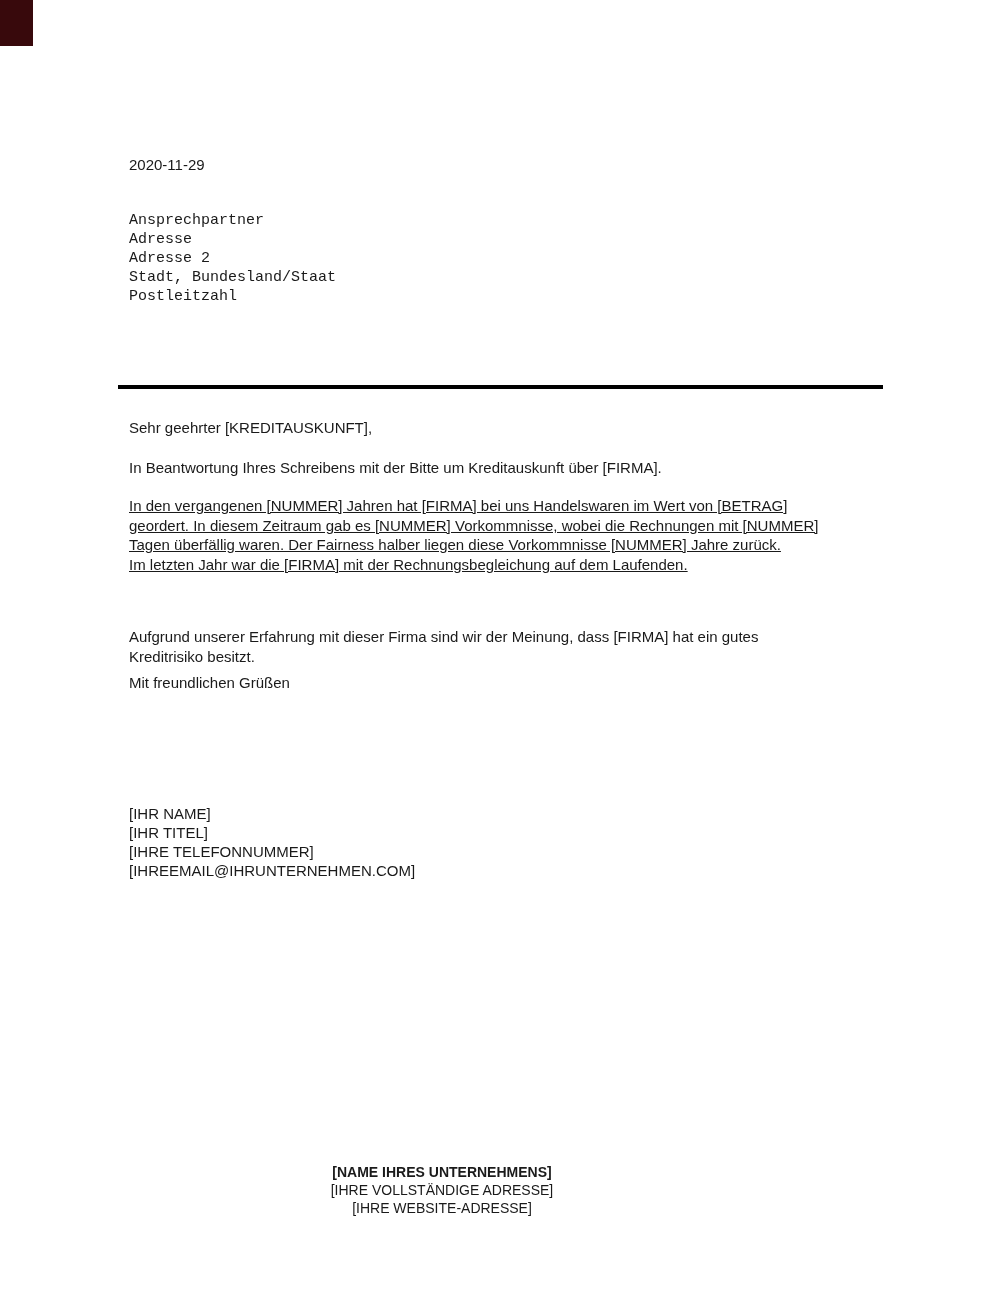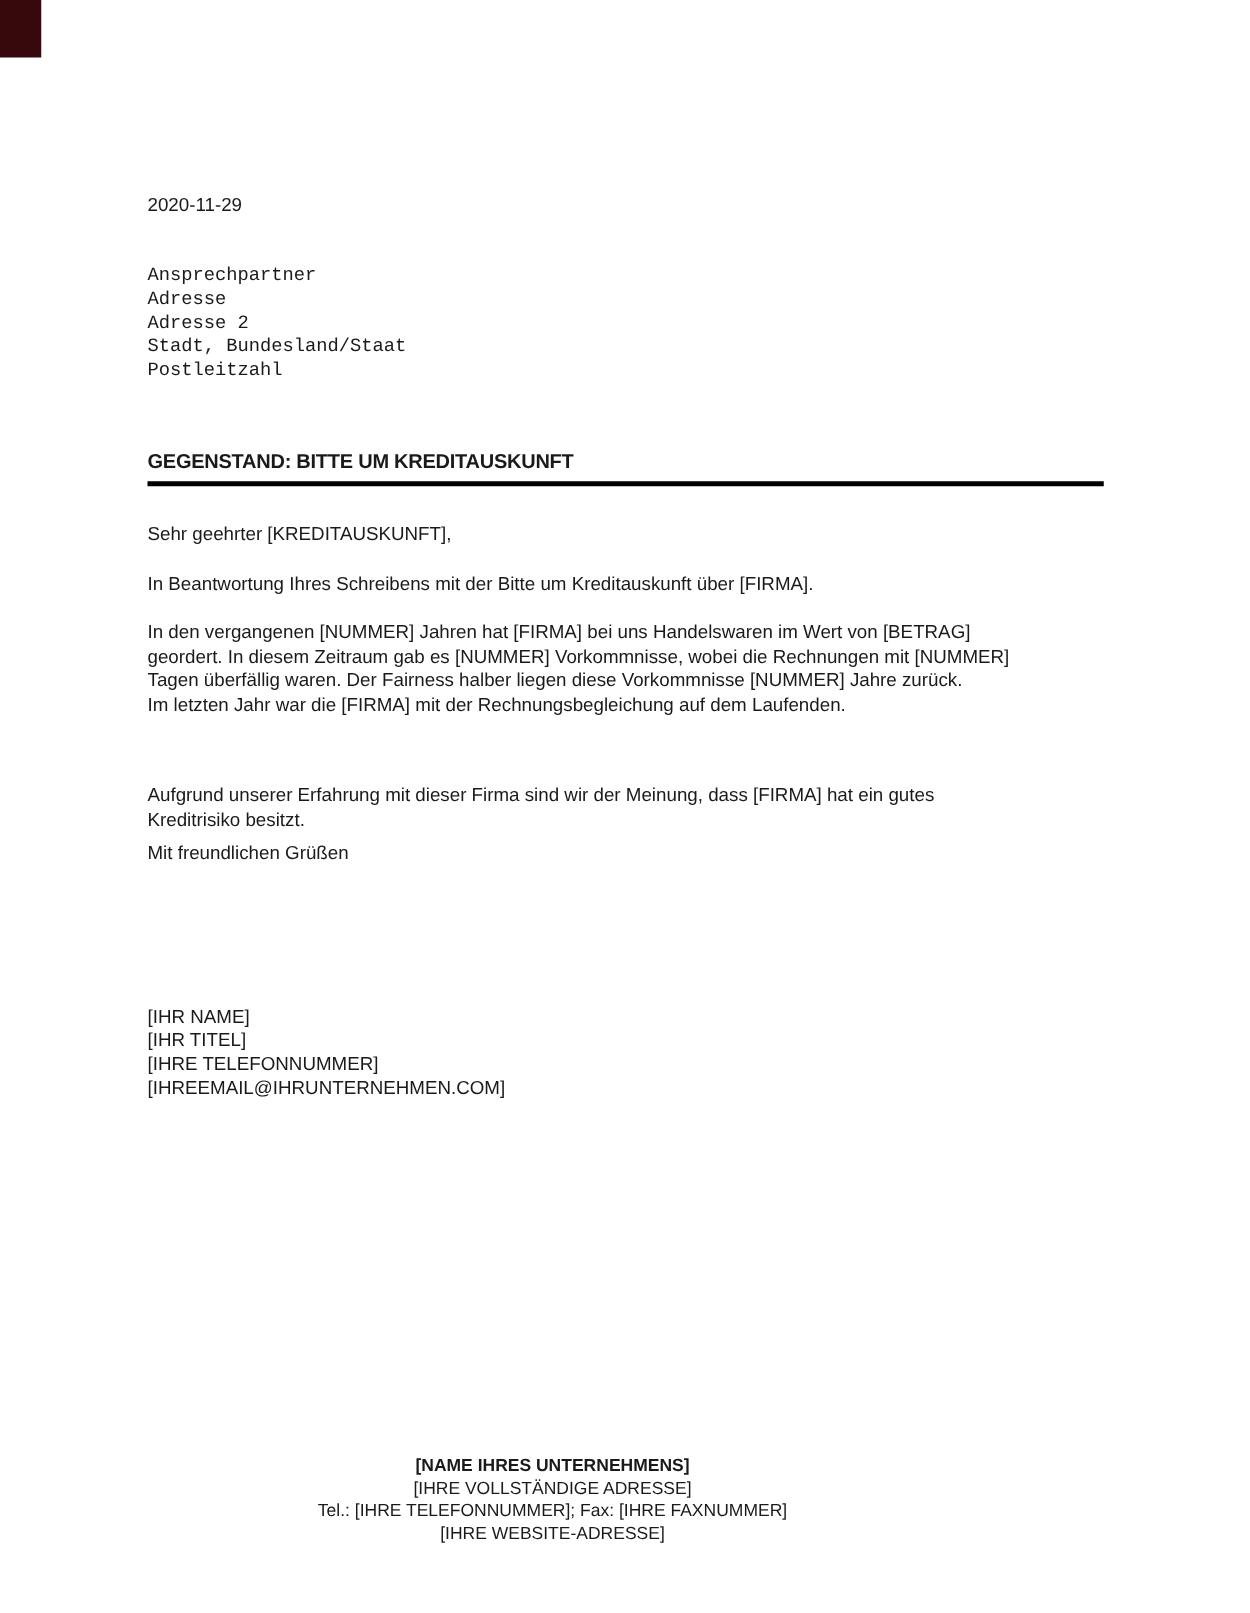--- a/index.html
+++ b/index.html
@@ -19,32 +19,32 @@
   .corner-mark {
     position: absolute;
     left: 0;
     top: 0;
     width: 33px;
     height: 46px;
     background: #38090c;
   }
   .abs {
     position: absolute;
-    left: 118px;
+    left: 129px;
     font-size: 15px;
     line-height: 19.5px;
     white-space: pre-line;
   }
   .date          { top: 155px; }
   .recipient     { top: 211px; line-height: 19px; font-family: Liberation Mono, monospace; }
   .subject       { top: 360px; font-size: 16px; font-weight: bold; letter-spacing: -0.2px; }
   .subject-rule  { position: absolute; left: 118px; top: 385px; width: 765px; height: 4px; background: #000000; }
   .salutation    { top: 418px; }
   .intro         { top: 458px; text-align: center; }
-  .experience    { top: 496px; }
+  .experience    { top: 496px; text-decoration: underline; }
   .opinion       { top: 595px; margin-top: 32px; }
   .closing       { top: 673px; }
   .signature     { top: 804px; line-height: 19px; }
   .footer {
     position: absolute;
     left: 0;
     top: 1163px;
     width: 884px;
     text-align: center;
     font-size: 14px;
@@ -60,21 +60,20 @@
   <div class="corner-mark"></div>
 
   <div class="abs date">2020-11-29</div>
 
   <div class="abs recipient">Ansprechpartner
 Adresse
 Adresse 2
 Stadt, Bundesland/Staat
 Postleitzahl</div>
 
-  <div class="abs subject">GEGENSTAND: BITTE UM KREDITAUSKUNFT</div>
 
   <div class="subject-rule"></div>
 
   <div class="abs salutation">Sehr geehrter [KREDITAUSKUNFT],</div>
 
   <div class="abs intro">In Beantwortung Ihres Schreibens mit der Bitte um Kreditauskunft über [FIRMA].</div>
 
   <div class="abs experience">In den vergangenen [NUMMER] Jahren hat [FIRMA] bei uns Handelswaren im Wert von [BETRAG]
 geordert. In diesem Zeitraum gab es [NUMMER] Vorkommnisse, wobei die Rechnungen mit [NUMMER]
 Tagen überfällig waren. Der Fairness halber liegen diese Vorkommnisse [NUMMER] Jahre zurück.
@@ -86,17 +85,16 @@
   <div class="abs closing">Mit freundlichen Grüßen</div>
 
   <div class="abs signature">[IHR NAME]
 [IHR TITEL]
 [IHRE TELEFONNUMMER]
 [IHREEMAIL@IHRUNTERNEHMEN.COM]</div>
 
   <div class="footer">
     <div class="footer-company">[NAME IHRES UNTERNEHMENS]</div>
     <div>[IHRE VOLLSTÄNDIGE ADRESSE]</div>
-    <div>Tel.: [IHRE TELEFONNUMMER]; Fax: [IHRE FAXNUMMER]</div>
     <div>[IHRE WEBSITE-ADRESSE]</div>
   </div>
 
 </div>
 
 </body></html>

